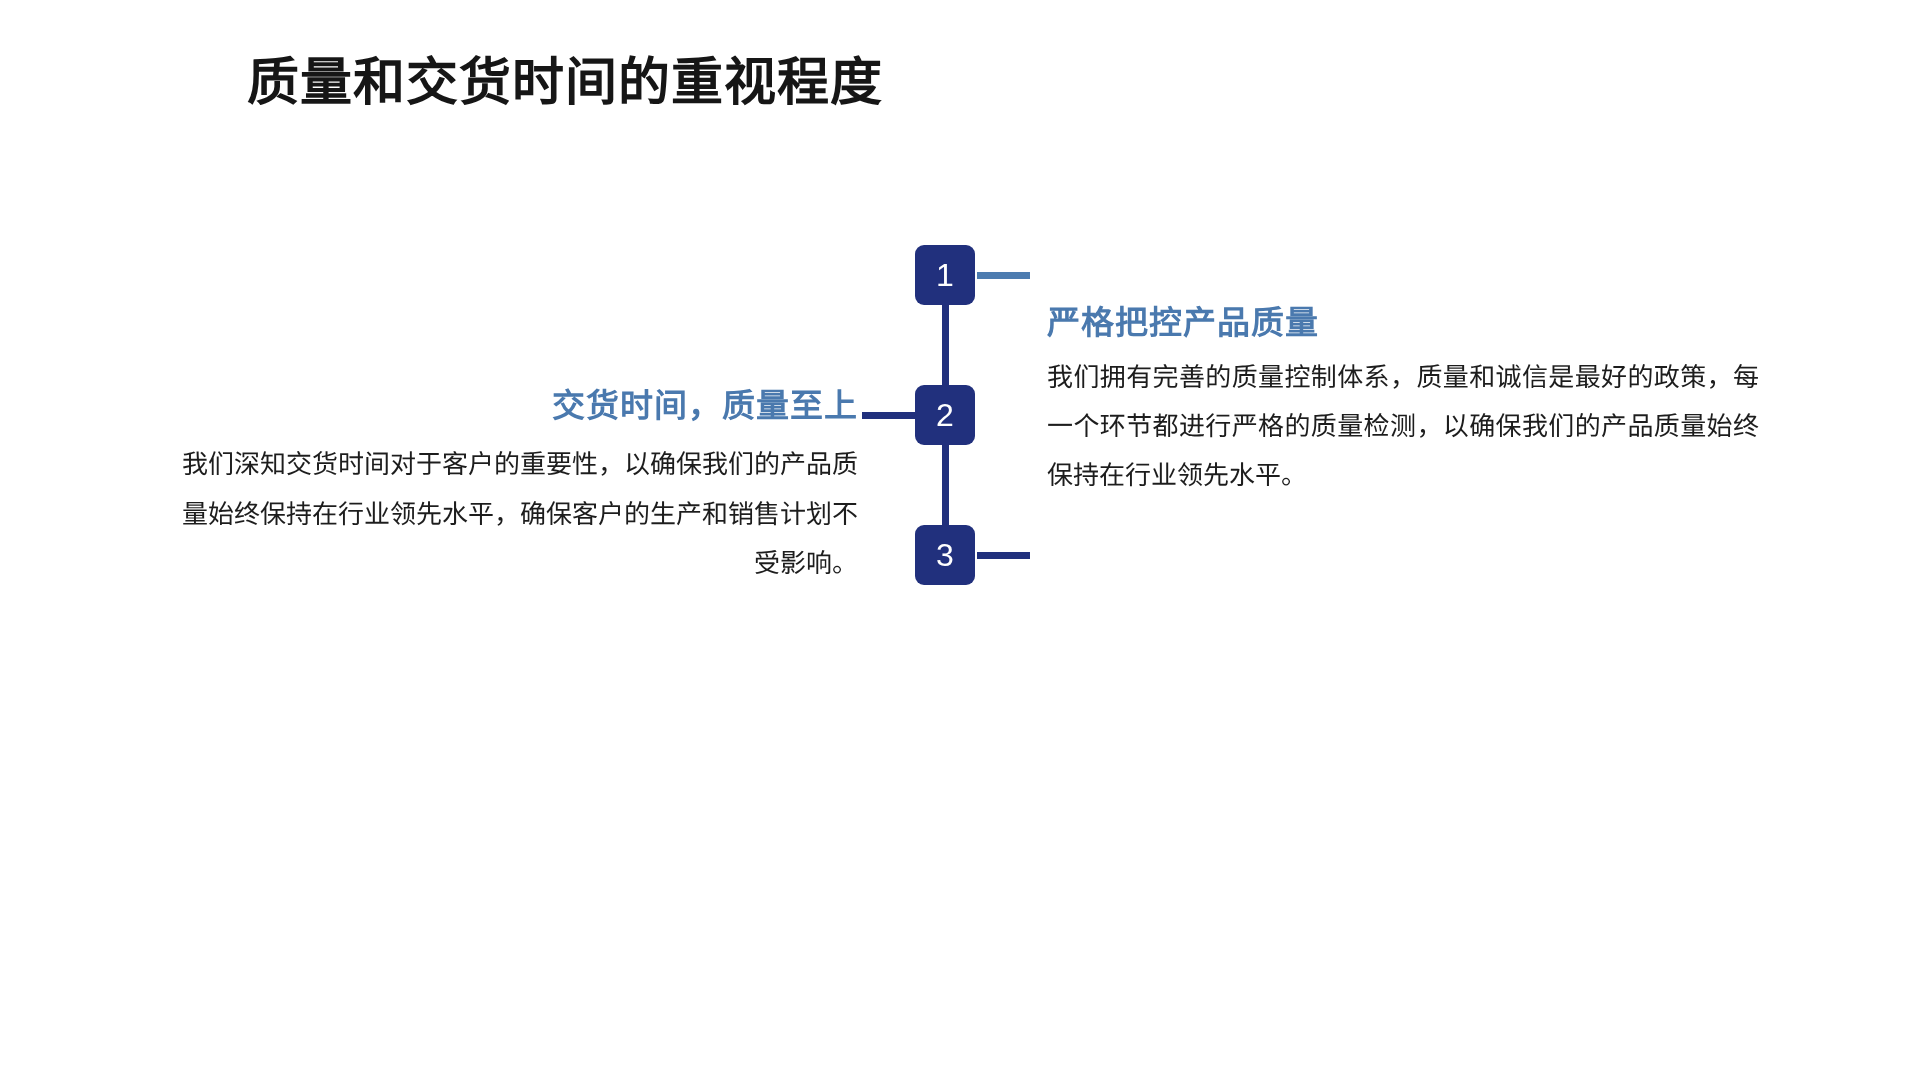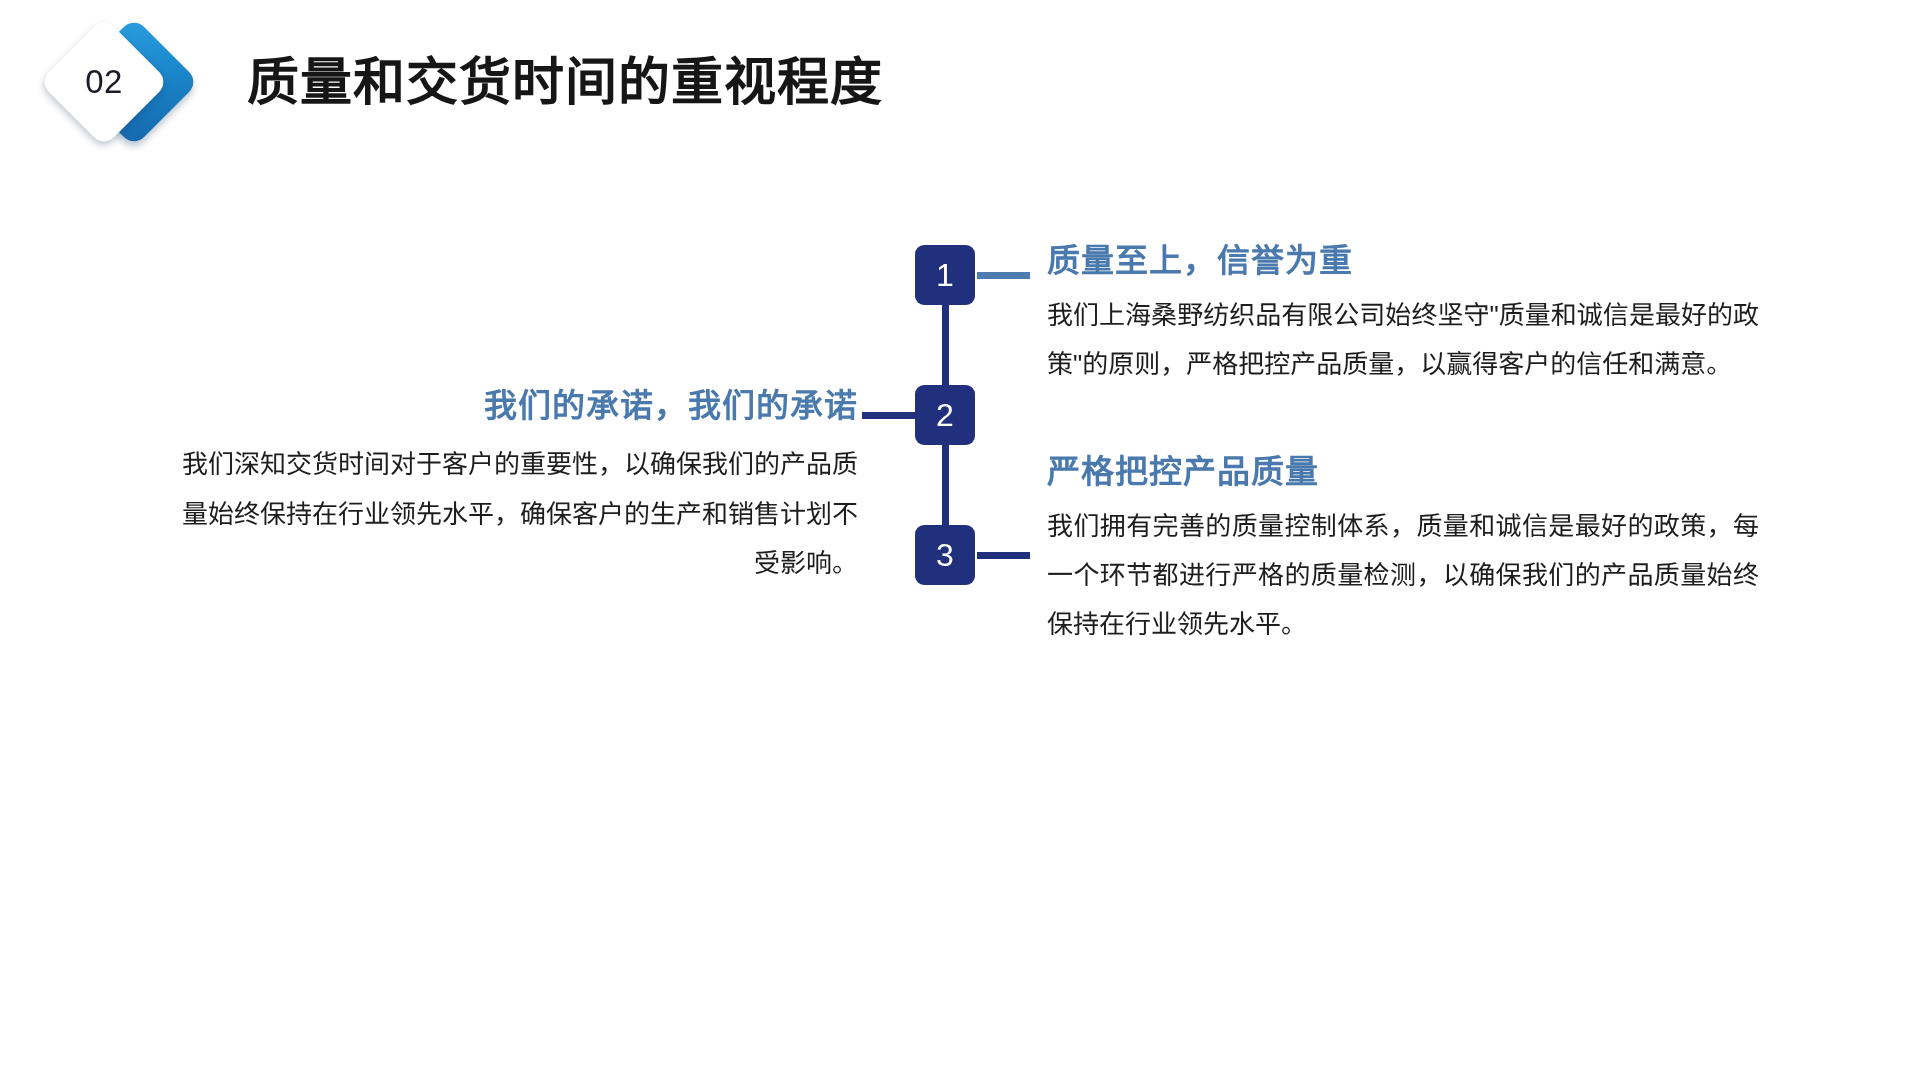--- a/index.html
+++ b/index.html
@@ -194,50 +194,41 @@
     margin-top: 14px;
     text-align: right;
     font-family: "Liberation Sans", "DejaVu Sans", sans-serif;
   }
 </style>
 </head>
 <body>
 
 <div class="slide-header">
 
-  <div class="badge">
-    <div class="badge-chevron"></div>
-    <div class="badge-face"></div>
-    <div class="badge-num">02</div>
-  </div>
 
   <div class="slide-title">质量和交货时间的重视程度</div>
 </div>
 
 <div class="timeline">
   <div class="timeline-spine"></div>
   <div class="tl-node tl-node-1">1</div>
   <div class="tl-node tl-node-2">2</div>
   <div class="tl-node tl-node-3">3</div>
 </div>
 
 <div class="connector conn-1"></div>
 <div class="connector conn-2"></div>
 <div class="connector conn-3"></div>
 
 <div class="col-right">
 
-  <div class="block block-1">
-    <div class="block-heading">质量至上，信誉为重</div>
-    <div class="block-body">我们上海桑野纺织品有限公司始终坚守"质量和诚信是最好的政策"的原则，严格把控产品质量，以赢得客户的信任和满意。</div>
-  </div>
 
   <div class="block block-3">
     <div class="block-heading">严格把控产品质量</div>
     <div class="block-body">我们拥有完善的质量控制体系，质量和诚信是最好的政策，每一个环节都进行严格的质量检测，以确保我们的产品质量始终保持在行业领先水平。</div>
   </div>
 
 </div>
 
 <div class="col-left">
-  <div class="left-heading">我们的承诺，我们的承诺</div>
+  <div class="left-heading">交货时间，质量至上</div>
   <div class="left-body">我们深知交货时间对于客户的重要性，以确保我们的产品质量始终保持在行业领先水平，确保客户的生产和销售计划不受影响。</div>
 </div>
 
 </body></html>

